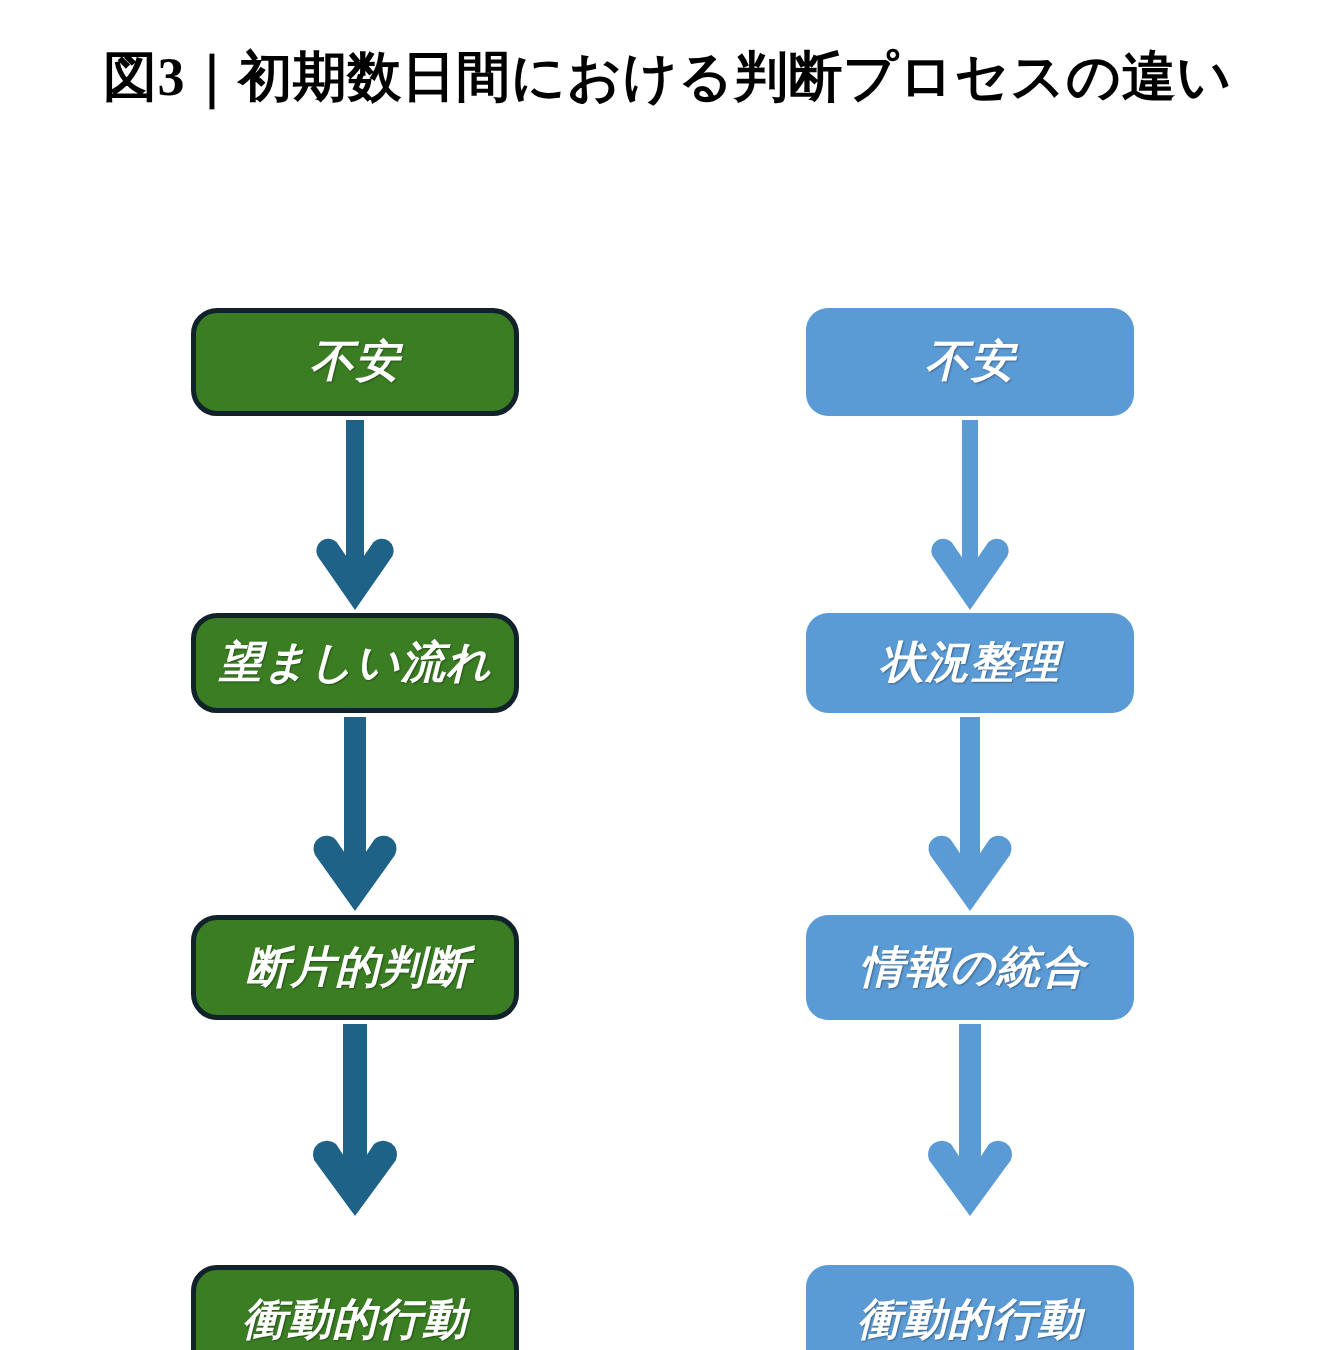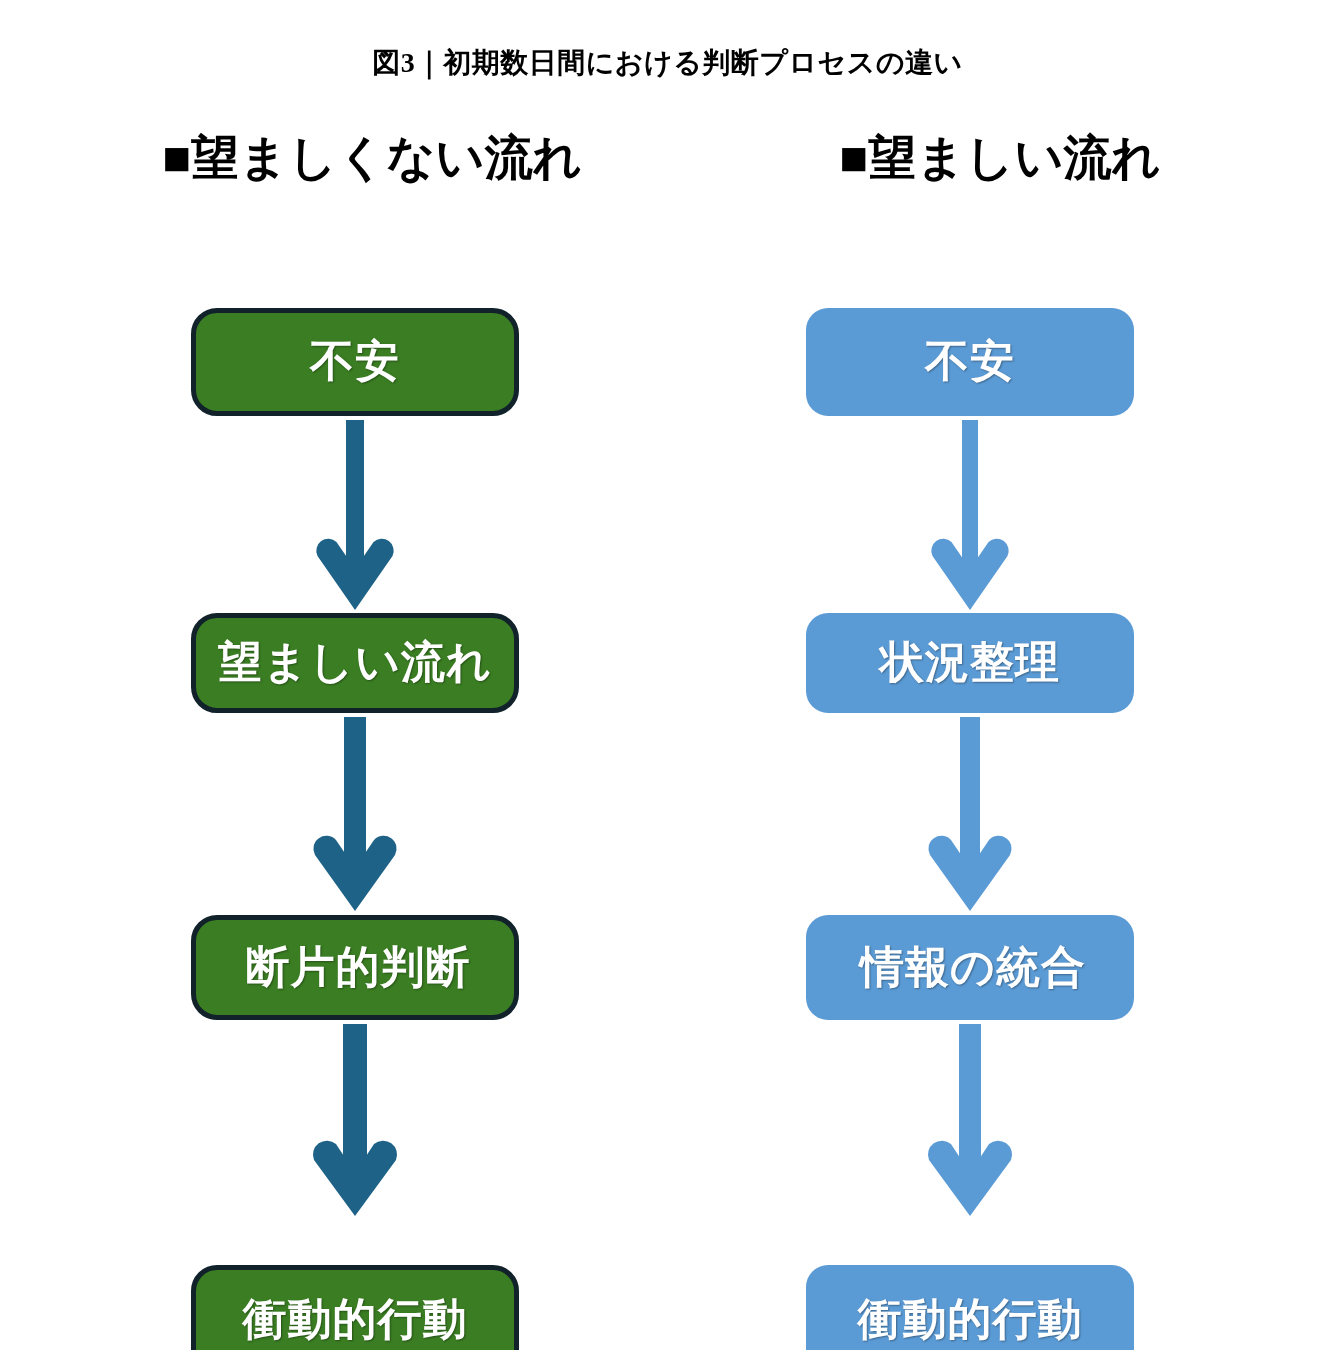--- a/index.html
+++ b/index.html
@@ -16,21 +16,21 @@
     position: relative;
   }
 
   
   .fig-title {
     position: absolute;
     left: 0;
     top: 48px;
     width: 1335px;
     text-align: center;
-    font-size: 28px;
+    font-size: 54px;
     font-weight: bold;
     letter-spacing: 0.5px;
     line-height: 1.1;
     white-space: nowrap;
   }
 
   
   .column {
     position: absolute;
     top: 0;
@@ -83,20 +83,21 @@
     display: flex;
     align-items: center;
     justify-content: center;
     color: #ffffff;
     font-size: 44px;
     font-weight: bold;
     line-height: 1;
     letter-spacing: 1px;
     white-space: nowrap;
     text-shadow: 1px 1px 2px rgba(0,0,0,0.35);
+    font-style: italic;
   }
 
   
   .node.green {
     background: #3a7d22;
     border: 5px solid #11222b;
     border-radius: 26px;
   }
   
   .node.blue {
@@ -122,21 +123,20 @@
   .arrow.a2 { top: 716px; height: 192px; }
   .arrow svg { display: block; width: 100%; height: 100%; }
 </style>
 </head>
 <body>
 
 <div class="fig-title">図3｜初期数日間における判断プロセスの違い</div>
 
 <div class="column left">
 
-  <div class="col-header">■望ましくない流れ</div>
 
 
   <div class="flow">
 
     <div class="node green n0">不安</div>
 
     <div class="arrow a0">
       <svg viewBox="0 0 112 190" preserveAspectRatio="none" aria-hidden="true">
         <g fill="#1f6287">
           <rect x="47" y="0" width="18" height="150"></rect>
@@ -166,21 +166,20 @@
         </g>
       </svg>
     </div>
 
     <div class="node green n3">衝動的行動</div>
   </div>
 </div>
 
 <div class="column right">
 
-  <div class="col-header">■望ましい流れ</div>
 
 
   <div class="flow">
 
     <div class="node blue n0">不安</div>
 
     <div class="arrow a0">
       <svg viewBox="0 0 112 190" preserveAspectRatio="none" aria-hidden="true">
         <g fill="#5b9bd5">
           <rect x="48" y="0" width="16" height="150"></rect>

